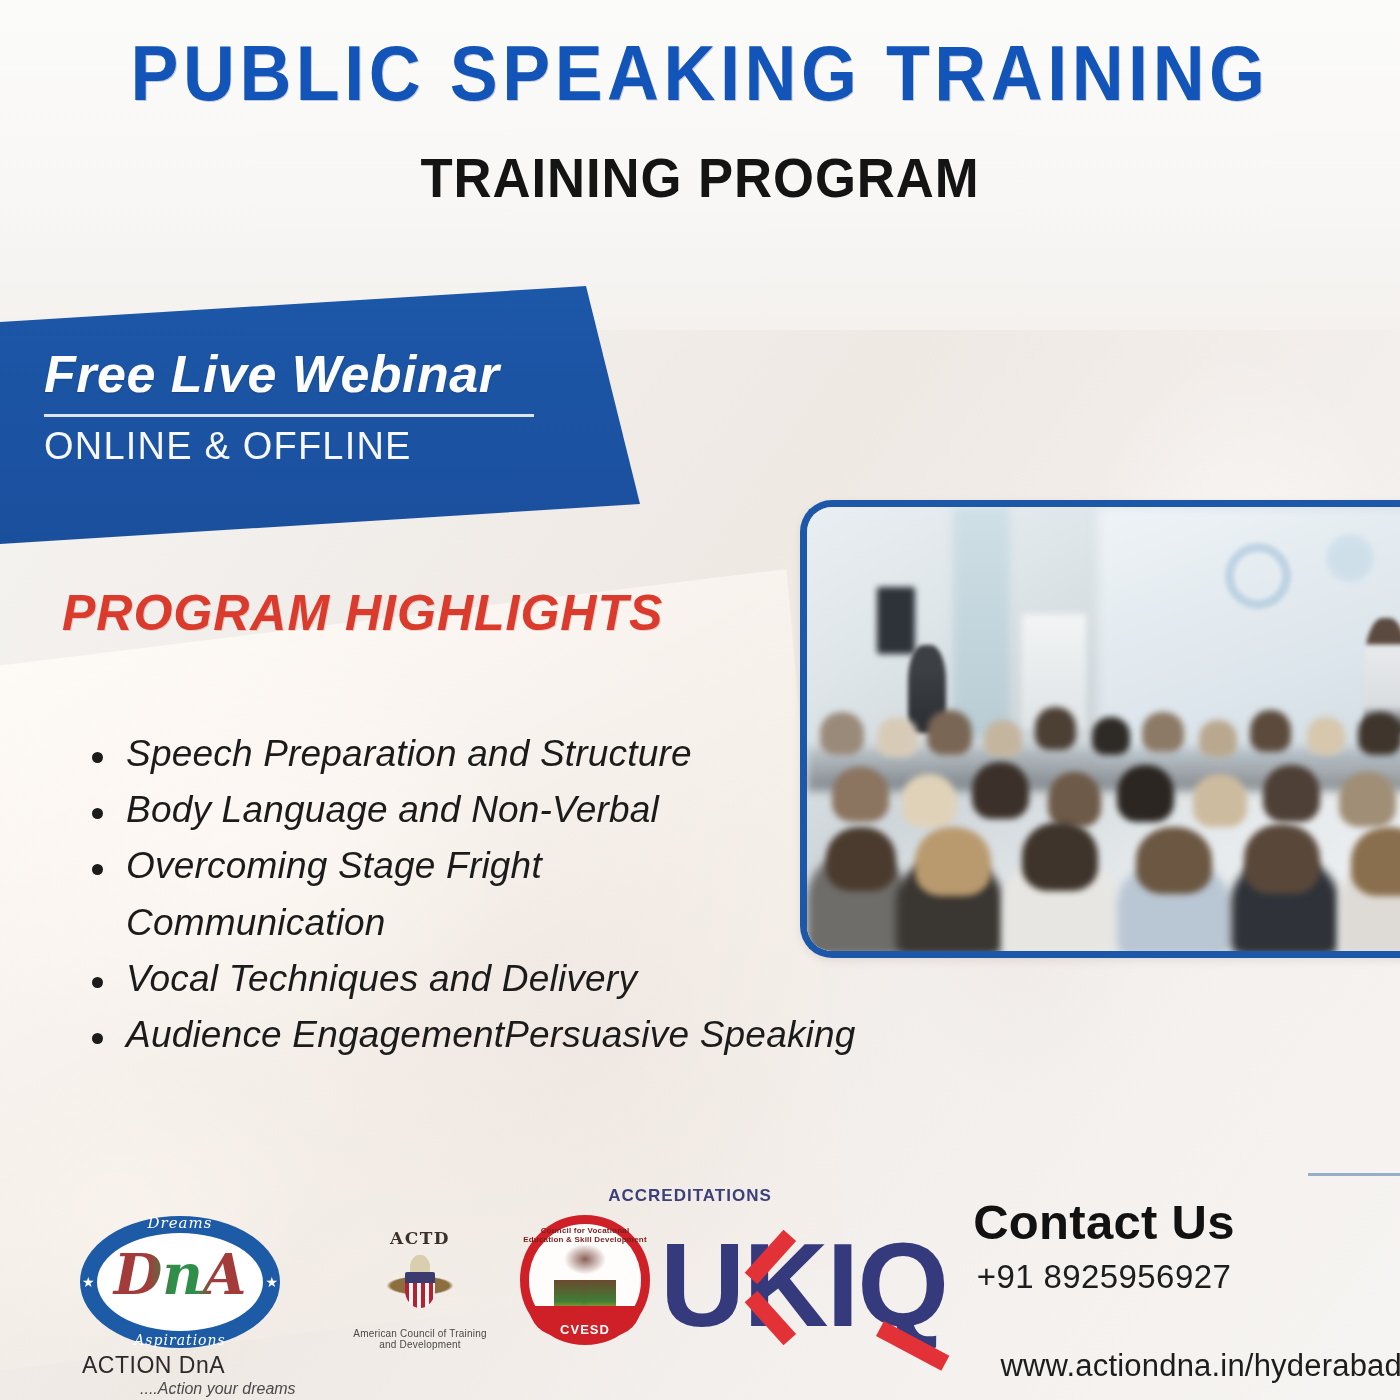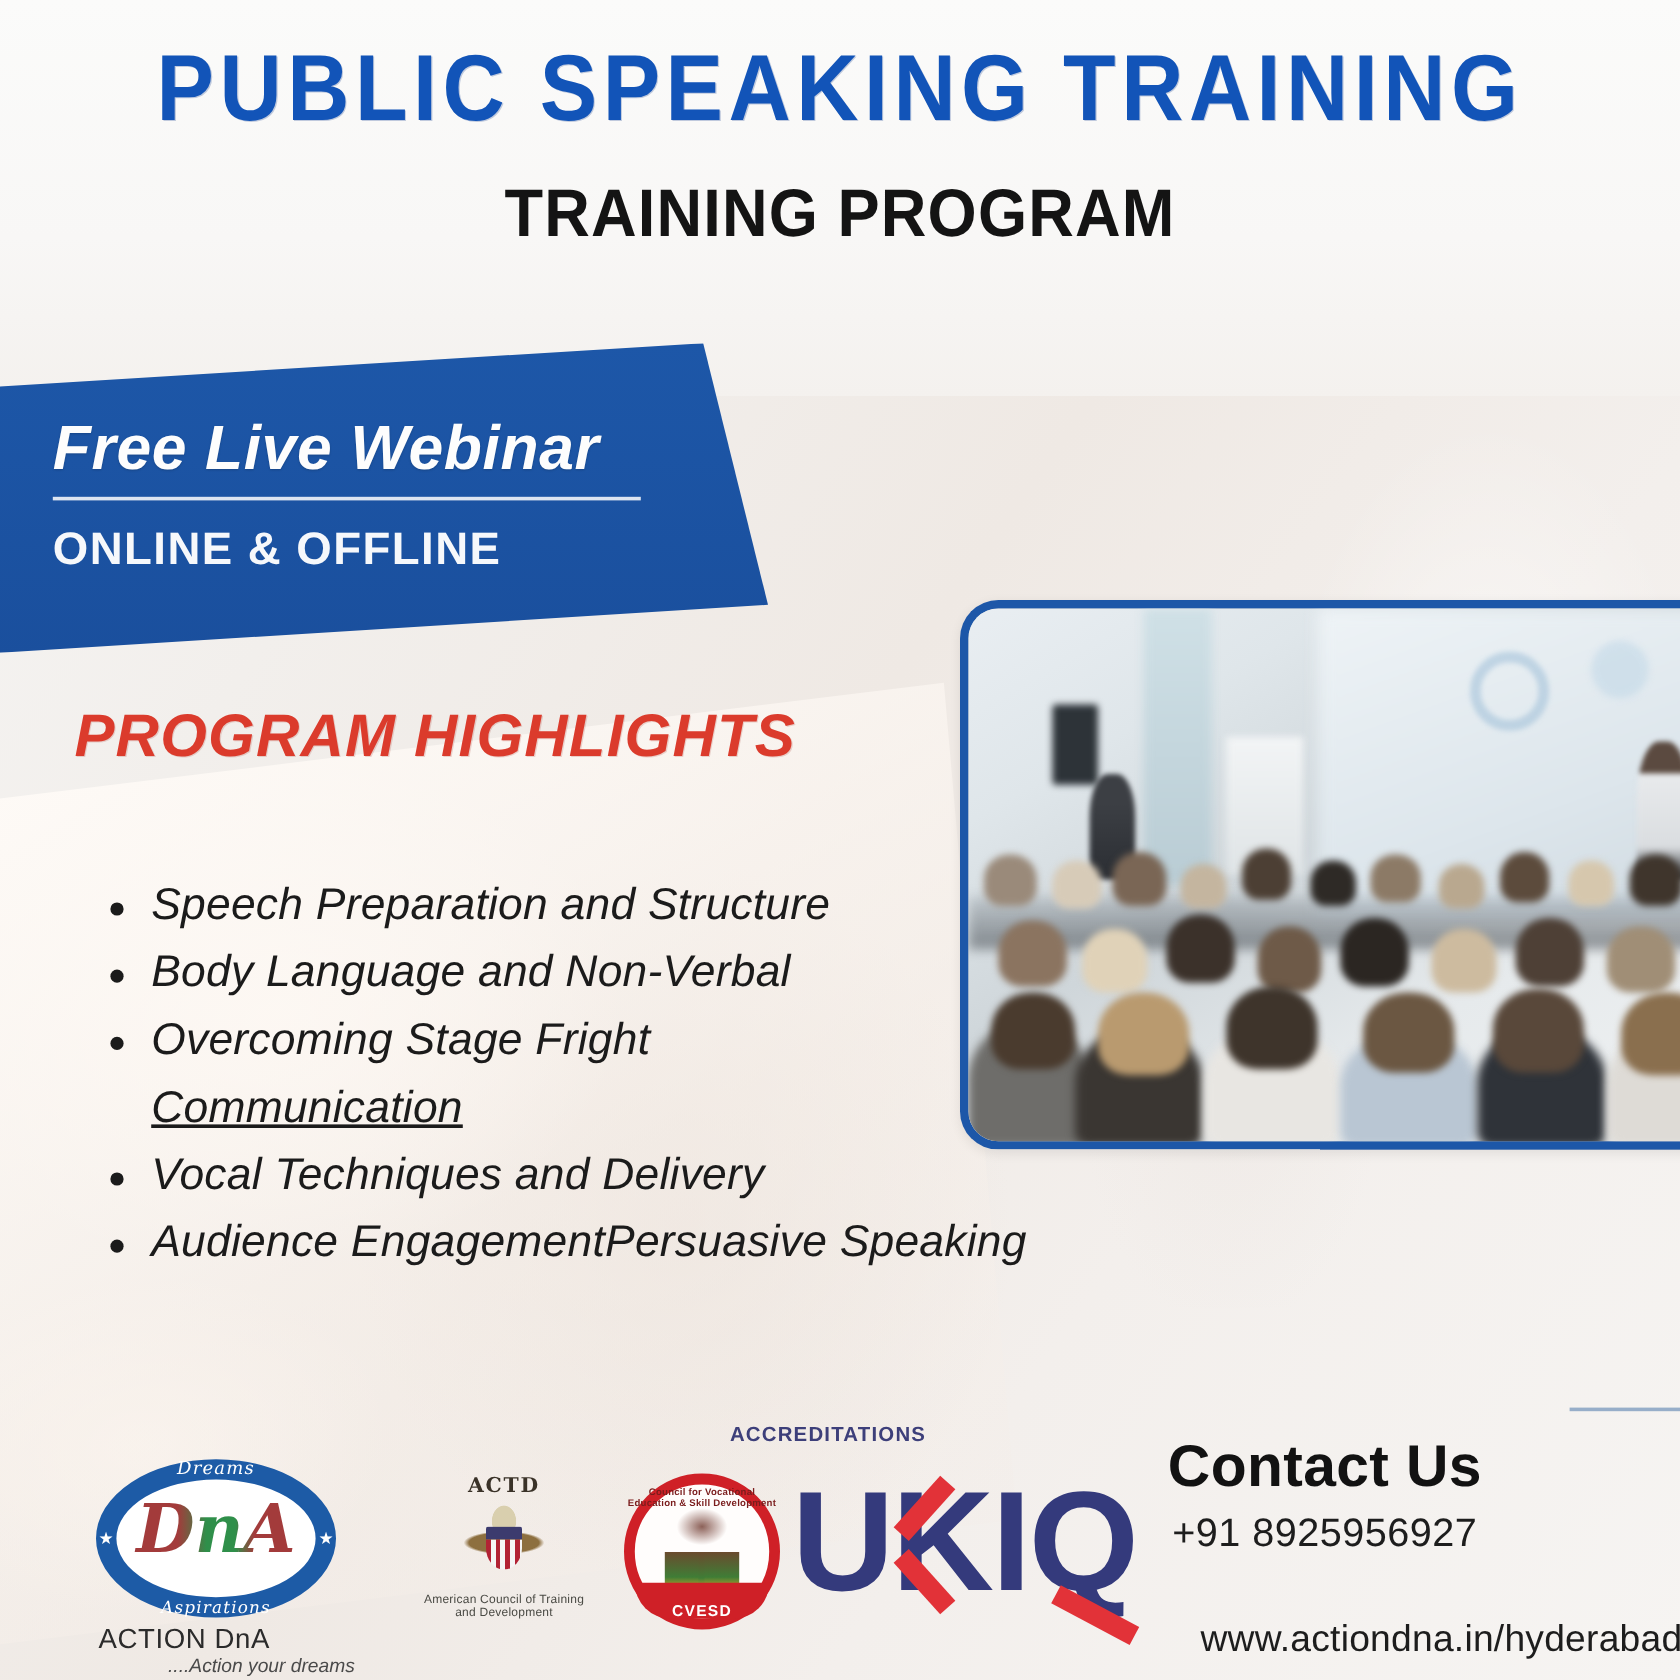--- a/index.html
+++ b/index.html
@@ -94,23 +94,23 @@
     line-height:1;
     text-shadow:0 1px 2px rgba(0,0,0,.18);
   }
   .banner-rule {
     margin-top:14px;
     width:490px; height:3px;
     background:#eef2f7;
     opacity:.92;
   }
   .banner-sub {
-    margin-top:22px;
+    margin-top:10px;
     font-size:38px;
-    font-weight:700;
+    font-weight:400;
     letter-spacing:1.2px;
     color:#f6f8fb;
     line-height:1;
   }
 
   
   .highlights-title {
     position:absolute; left:62px; top:584px;
     font-size:50px;
     font-weight:700;
@@ -132,21 +132,21 @@
     color:#1b1b1b;
     line-height:1.52;
     letter-spacing:.2px;
   }
   .bullets li::before {
     content:"";
     position:absolute; left:8px; top:26px;
     width:11px; height:11px; border-radius:50%;
     background:#1b1b1b;
   }
-  .bullets li.cont { padding-left:42px;text-decoration:underline; }
+  .bullets li.cont { padding-left:42px; }
   .bullets li.cont::before { display:none; }
 
   
   .photo {
     position:absolute; left:800px; top:500px;
     width:640px; height:458px;
     border:7px solid #1d57a8;
     border-right:none;
     border-radius:32px 0 0 32px;
     overflow:hidden;
@@ -294,21 +294,21 @@
   .actd-arc {
     position:absolute; left:-6px; top:74px; width:142px; height:62px;
     border-bottom:0;
   }
   .actd-arc span {
     position:absolute; left:0; top:26px; width:142px; text-align:center;
     font-size:10px; color:#4a4a44; letter-spacing:.2px;
   }
 
   
-  .cvesd { position:absolute; left:520px; top:48px; width:130px; height:130px; }
+  .cvesd { position:absolute; left:520px; top:35px; width:130px; height:130px; }
   .cvesd-ring {
     position:absolute; inset:0; border-radius:50%;
     border:9px solid #cf2027; background:#fffdfc;
   }
   .cvesd-txt-top, .cvesd-txt-bot {
     position:absolute; left:0; width:130px; text-align:center;
     font-size:8px; font-weight:700; color:#7a1c1c; letter-spacing:.2px;
   }
   .cvesd-txt-top { top:11px; }
   .cvesd-txt-bot { bottom:8px; font-size:13px; color:#ffffff; letter-spacing:1px; }

